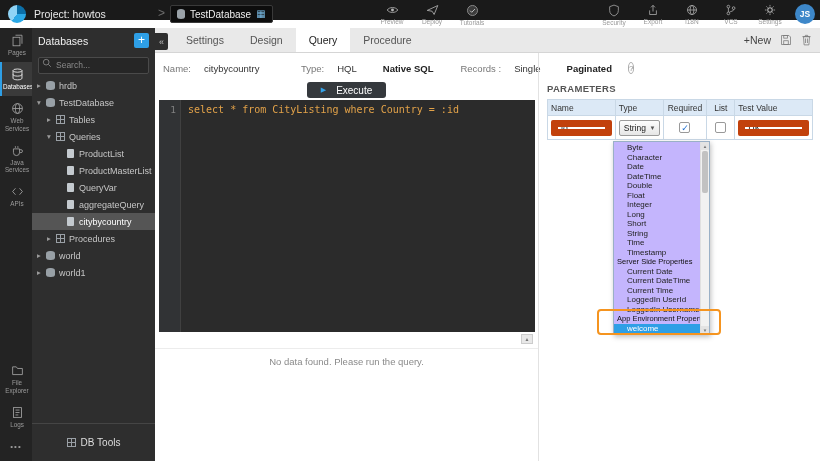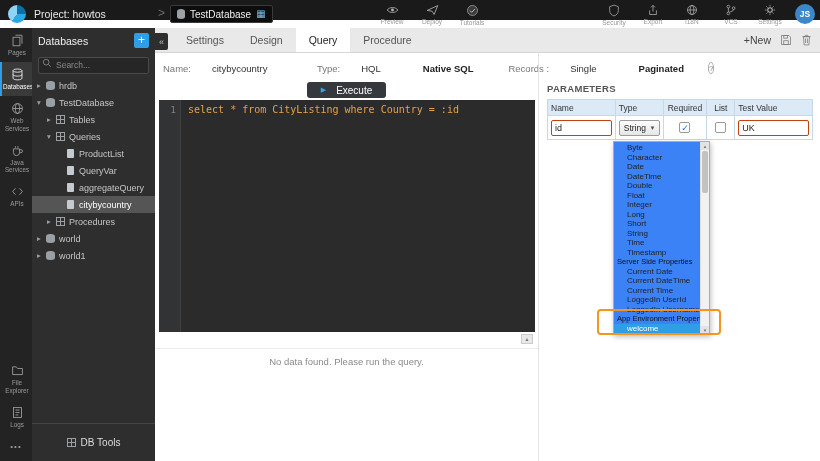--- a/index.html
+++ b/index.html
@@ -61,21 +61,21 @@
   .collapse-tab{position:absolute;left:0;top:5px;width:13px;height:17px;background:#2e2e2e;color:#c0c0c0;font-size:9px;
                 display:flex;align-items:center;justify-content:center;z-index:5;cursor:pointer;border-radius:0 2px 2px 0;}
   .tabbar{height:25px;background:#e9e9e9;border-bottom:1px solid #d5d5d5;display:flex;align-items:stretch;padding-left:18px;}
   .tabs{display:flex;}
   .tab{padding:0 13px;font-size:10.5px;color:#555;display:flex;align-items:center;cursor:pointer;}
   .tab.active{background:#fff;color:#222;}
   .tab-right{margin-left:auto;display:flex;align-items:center;gap:9px;padding-right:8px;}
   .newlabel{font-size:10.5px;color:#444;cursor:pointer;}
   .content{position:absolute;left:0;top:25px;right:0;bottom:0;}
   .left-col{position:absolute;left:0;top:0;width:383px;bottom:0;}
-  .config-row{display:flex;align-items:center;height:20px;margin:5px 0 0 8px;font-size:9.5px;gap:21px;white-space:nowrap;}
+  .config-row{display:flex;align-items:center;height:20px;margin:5px 0 0 8px;font-size:9.5px;gap:13px;white-space:nowrap;}
   .lbl{color:#777;}
   .val{color:#333;}
   .valb{color:#222;font-weight:bold;}
   .ml{margin-left:14px;}
   .name-val{min-width:70px;}
   .toggle{position:relative;width:23px;height:11px;border-radius:6px;background:#3aa3e8;display:inline-block;cursor:pointer;}
   .knob{position:absolute;right:1px;top:1px;width:9px;height:9px;border-radius:50%;background:#fff;}
   .help{width:12px;height:12px;border:1px solid #aaa;border-radius:50%;color:#888;font-size:8px;display:flex;align-items:center;justify-content:center;margin-left:3px;cursor:pointer;}
   .exec-row{display:flex;justify-content:center;margin-top:4px;}
   .exec{display:flex;align-items:center;gap:10px;background:#35393d;color:#fff;border:none;border-radius:3px;font-size:10px;padding:2px 14px;font-family:inherit;cursor:pointer;height:16px;}
@@ -93,25 +93,25 @@
   .ptable{margin-top:5px;border-top:1px solid #c9d8e6;border-left:1px solid #c9d8e6;width:266px;}
   .prow{display:flex;}
   .pc{border-right:1px solid #c9d8e6;border-bottom:1px solid #c9d8e6;display:flex;align-items:center;padding:0 3px;}
   .phead .pc{background:#dce9f6;height:16px;font-size:8.5px;font-weight:normal;color:#333;}
   .pdata .pc{height:24px;background:#fff;}
   .c-name{width:68px;}
   .c-type{width:48px;}
   .c-req{width:44px;justify-content:center;}
   .c-list{width:28px;justify-content:center;}
   .c-test{width:78px;}
-  .pinput{width:100%;height:16px;border:1px solid #c2410c;border-radius:2px;font-size:9px;padding:0 3px;color:#222;font-family:inherit;outline:none;}
+  .pinput{width:100%;height:16px;border:7px solid #c2410c;border-radius:2px;font-size:9px;padding:0 3px;color:#222;font-family:inherit;outline:none;}
   .pselect{width:100%;height:16px;border:1px solid #9b9b9b;border-radius:2px;background:linear-gradient(#fdfdfd,#e6e6e6);display:flex;align-items:center;font-size:8.5px;color:#222;padding:0 3px 0 4px;cursor:pointer;}
   .sel-arrow{margin-left:auto;font-size:6px;color:#555;}
   .cb{width:11px;height:11px;border:1px solid #999;border-radius:2px;background:#fff;font-size:9px;line-height:10px;text-align:center;color:#1e6fd0;cursor:pointer;}
-  .dropdown{position:absolute;left:74px;top:88px;width:97px;background:#3b82f6;border:1px solid #9ab0c6;box-shadow:1px 2px 5px rgba(0,0,0,.25);z-index:10;display:flex;}
+  .dropdown{position:absolute;left:74px;top:88px;width:97px;background:#c4b5fd;border:1px solid #9ab0c6;box-shadow:1px 2px 5px rgba(0,0,0,.25);z-index:10;display:flex;}
   .dd-items{flex:1;padding:1px 0;overflow:hidden;}
   .dd-item{height:9.5px;display:flex;align-items:center;font-size:8px;color:#222;padding-left:13px;white-space:nowrap;overflow:hidden;cursor:pointer;}
   .dd-item.hdr{font-weight:normal;padding-left:3px;font-size:7.5px;color:#111;}
   .dd-item.selected{background:#2e9fe6;color:#fff;}
   .dd-scroll{width:9px;background:#f1f1f1;border-left:1px solid #e0e0e0;position:relative;flex:none;cursor:pointer;}
   .dd-up,.dd-down{position:absolute;left:0;width:100%;height:8px;background:#e3e3e3;color:#777;font-size:4.5px;display:flex;align-items:center;justify-content:center;}
   .dd-up{top:0;}
   .dd-down{bottom:0;}
   .dd-thumb{position:absolute;left:1px;top:9px;width:6px;height:42px;background:#c2c2c2;border-radius:2px;}
   .annotation{position:absolute;left:58px;top:256px;width:124px;height:26px;border:2px solid #f5941f;border-radius:4px;z-index:15;pointer-events:none;}
@@ -280,20 +280,25 @@
       </div>
       <div class="tree-item lvl1 icon-grid">
         <span class="arrow">▾</span>
         <span class="ticon"></span>
         <span class="tlabel">Queries</span>
       </div>
       <div class="tree-item lvl2 icon-file">
         <span class="arrow"></span>
         <span class="ticon"></span>
         <span class="tlabel">ProductList</span>
+      </div>
+      <div class="tree-item lvl2 icon-file">
+        <span class="arrow"></span>
+        <span class="ticon"></span>
+        <span class="tlabel">ProductMasterList</span>
       </div>
       <div class="tree-item lvl2 icon-file">
         <span class="arrow"></span>
         <span class="ticon"></span>
         <span class="tlabel">QueryVar</span>
       </div>
       <div class="tree-item lvl2 icon-file">
         <span class="arrow"></span>
         <span class="ticon"></span>
         <span class="tlabel">aggregateQuery</span>

